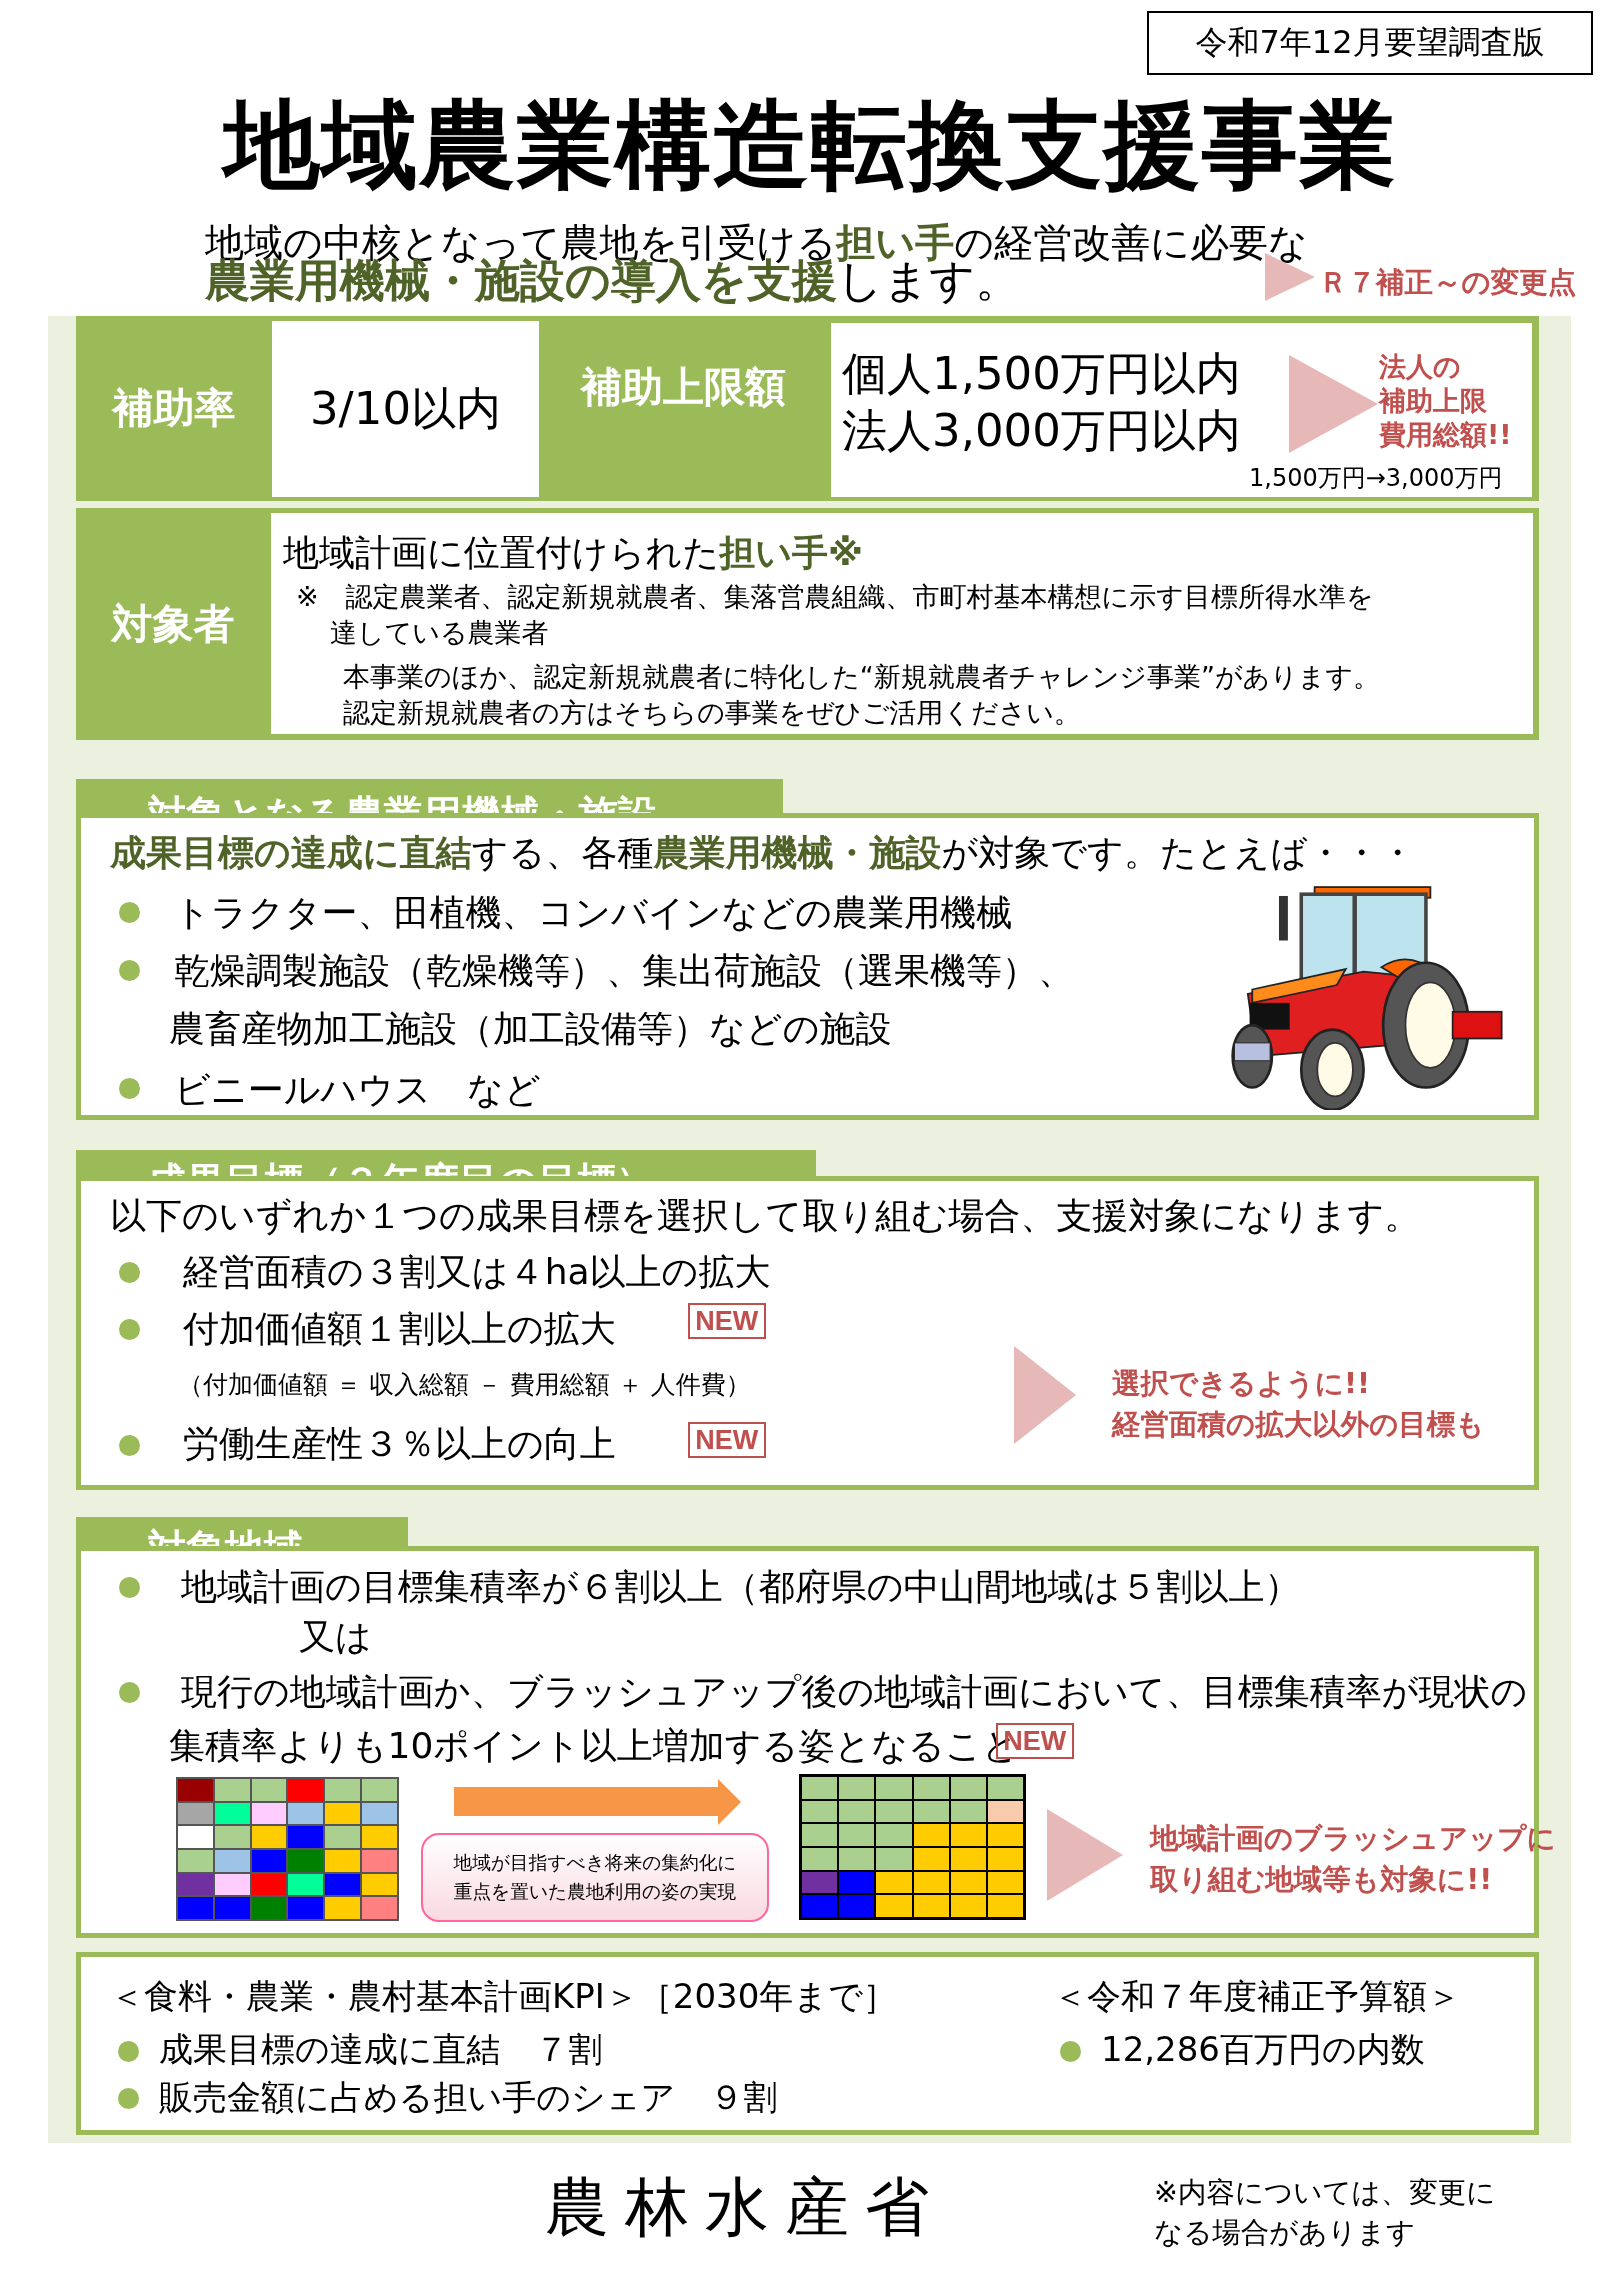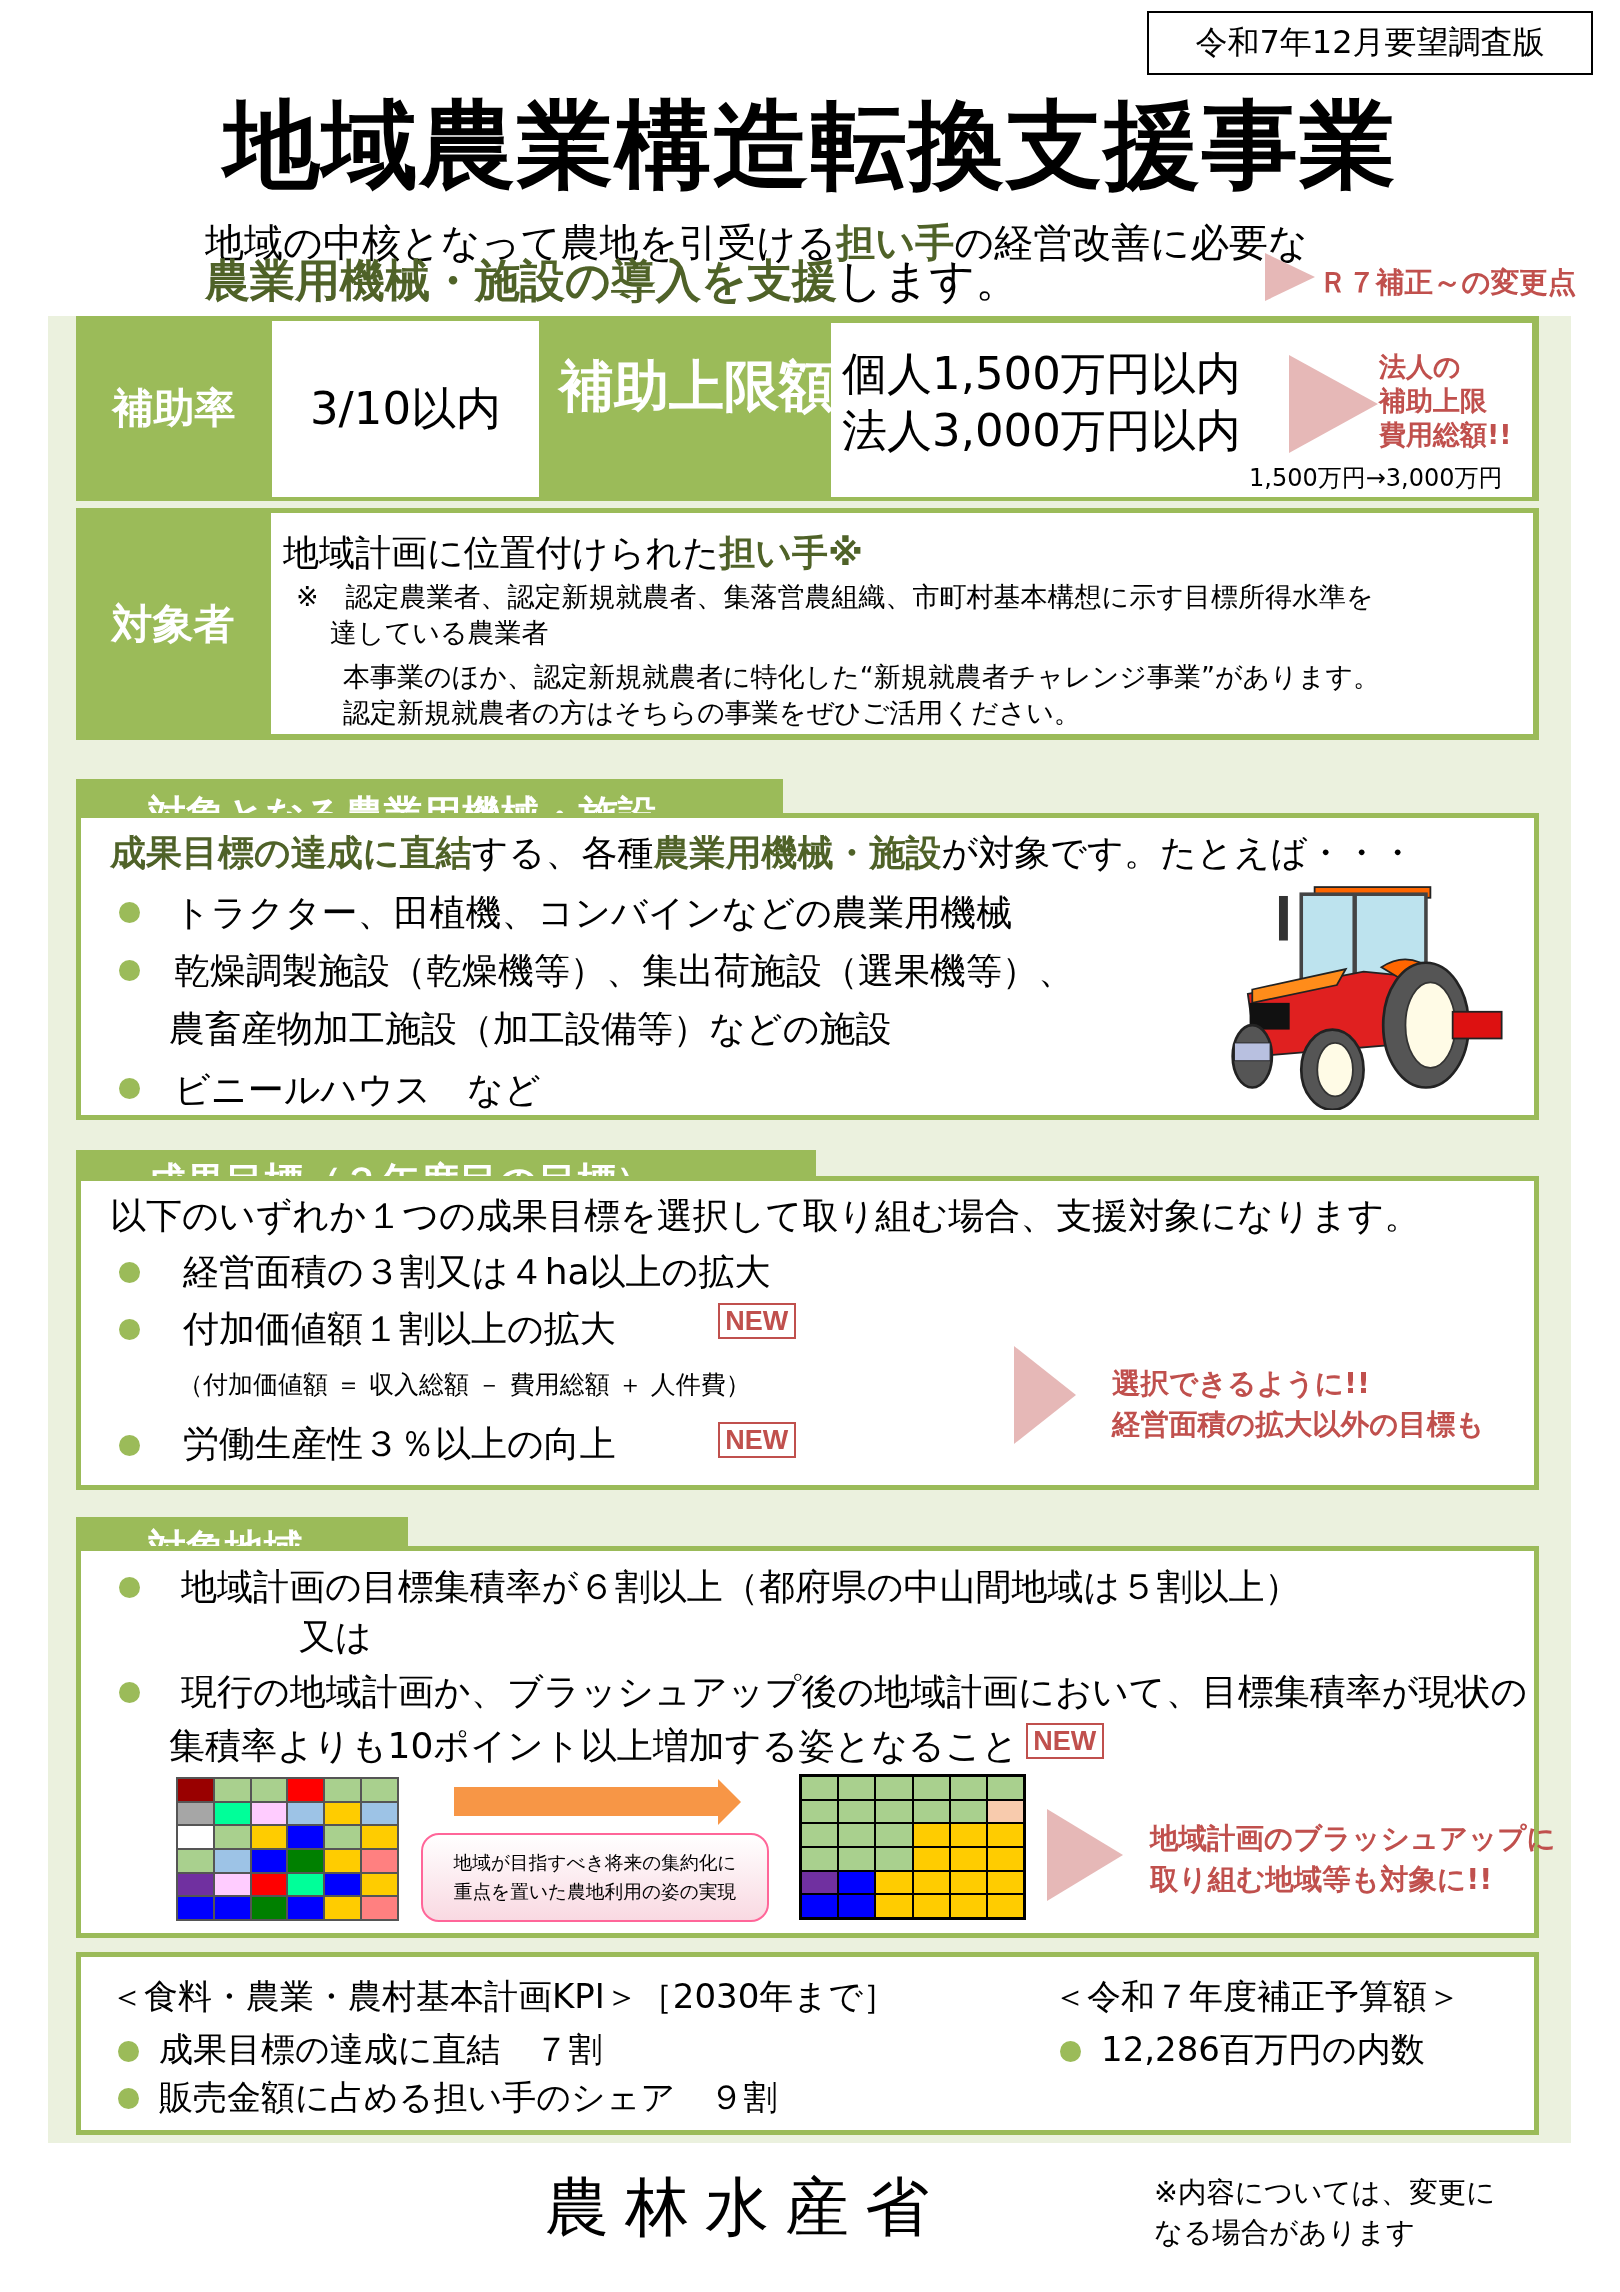--- a/index.html
+++ b/index.html
@@ -22,21 +22,21 @@
   #r7-arrow { left: 1265px; top: 253px; }
   #r7-label { left: 1319px; top: 264px; font-size: 28.5px; white-space: nowrap; }
 
   
   #outer-bg { left: 48px; top: 316px; width: 1523px; height: 1827px; background: #ebf1de; }
 
   
   #rate-row { left: 76px; top: 316px; width: 1463px; height: 185px; background: #9bbb59; }
   #rate-label { left: 76px; top: 316px; width: 196px; height: 185px; color: #fff; font-size: 41px; font-weight: bold; display: flex; align-items: center; justify-content: center; }
   #rate-value { left: 272px; top: 321px; width: 267px; height: 176px; background: #fff; font-size: 45px; display: flex; align-items: center; justify-content: center; }
-  #cap-label { left: 554px; top: 316px; width: 285px; height: 142px; color: #fff; font-size: 55px; font-weight: bold; display: flex; align-items: center; justify-content: center; }
+  #cap-label { left: 541px; top: 316px; width: 285px; height: 142px; color: #fff; font-size: 41px; font-weight: bold; display: flex; align-items: center; justify-content: center; }
   #cap-value-box { left: 831px; top: 323px; width: 701px; height: 174px; background: #fff; }
   #cap-line-1 { left: 842px; top: 344px; font-size: 45px; white-space: nowrap; }
   #cap-line-2 { left: 842px; top: 401px; font-size: 45px; white-space: nowrap; }
   #cap-arrow { left: 1289px; top: 355px; border-top: 49px solid transparent; border-bottom: 49px solid transparent; border-left: 89px solid #e6b8b7; }
   #cap-note { left: 1379px; top: 350px; font-size: 27px; line-height: 34px; white-space: nowrap; }
   #cap-change { left: 1249px; top: 462px; font-size: 24px; white-space: nowrap; }
 
   
   #target-row { left: 76px; top: 508px; width: 1463px; height: 232px; background: #9bbb59; }
   #target-label { left: 76px; top: 508px; width: 194px; height: 232px; color: #fff; font-size: 41px; font-weight: bold; display: flex; align-items: center; justify-content: center; border-radius: 16px; }
@@ -58,21 +58,21 @@
   .li-text { font-size: 36px; white-space: nowrap; }
 
   #goal-header { left: 76px; top: 1118px; width: 740px; height: 64px; }
   #goal-body { left: 76px; top: 1176px; width: 1463px; height: 314px; }
 
   #area-header { left: 76px; top: 1485px; width: 332px; height: 64px; }
   #area-body { left: 76px; top: 1546px; width: 1463px; height: 392px; }
 
   #kpi-body { left: 76px; top: 1952px; width: 1463px; height: 183px; }
 
-  .new-badge { border: 2.7px solid #c0504d; color: #c0504d; font-weight: bold; font-size: 27px; padding: 0 5.3px; line-height: 32px; font-family: "Liberation Sans", sans-serif; margin-left: 30px; }
+  .new-badge { border: 2.7px solid #c0504d; color: #c0504d; font-weight: bold; font-size: 27px; padding: 0 5.3px; line-height: 32px; font-family: "Liberation Sans", sans-serif; }
 
   .grid { display: grid; grid-template-columns: repeat(6, 1fr); border: 0.9px solid #555; }
   .grid div { border: 0.9px solid #555; }
   .grid.after { border: 2.7px solid #000; }
   .grid.after div { border: 1.8px solid #000; }
 
   #big-arrow-shaft { left: 454px; top: 1787px; width: 267px; height: 28.5px; background: #f79646; }
   #big-arrow-head { left: 718px; top: 1779px; width: 0; height: 0; border-top: 23px solid transparent; border-bottom: 23px solid transparent; border-left: 23px solid #f79646; }
   #caption-box { left: 421px; top: 1833px; width: 348px; height: 89px; border: 2.7px solid #ff6699; border-radius: 18px; background: linear-gradient(#fff, #f9d9e2); display: flex; flex-direction: column; align-items: center; justify-content: center; font-size: 18.7px; line-height: 28.5px; }
 

